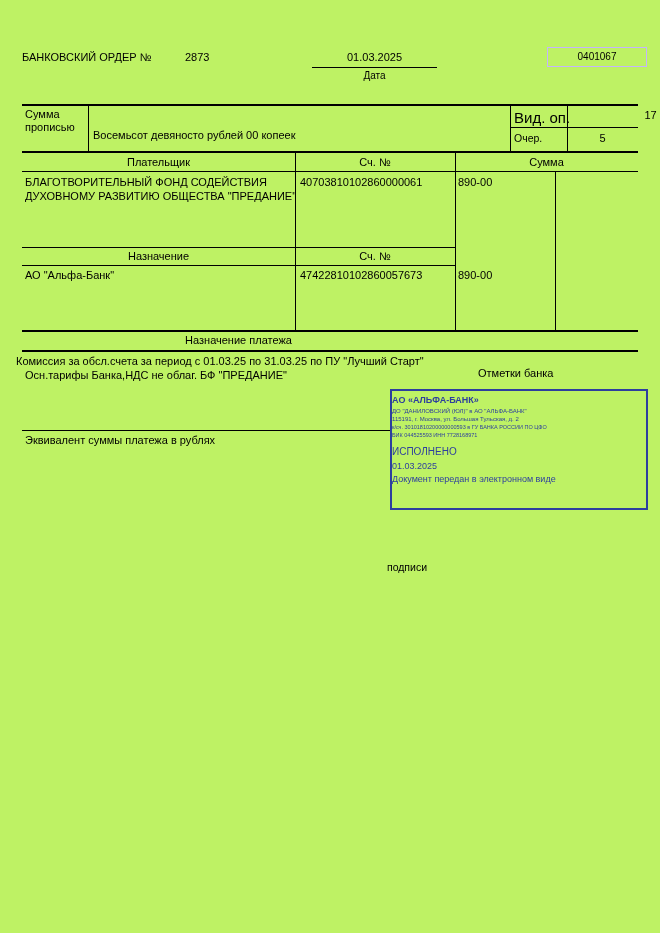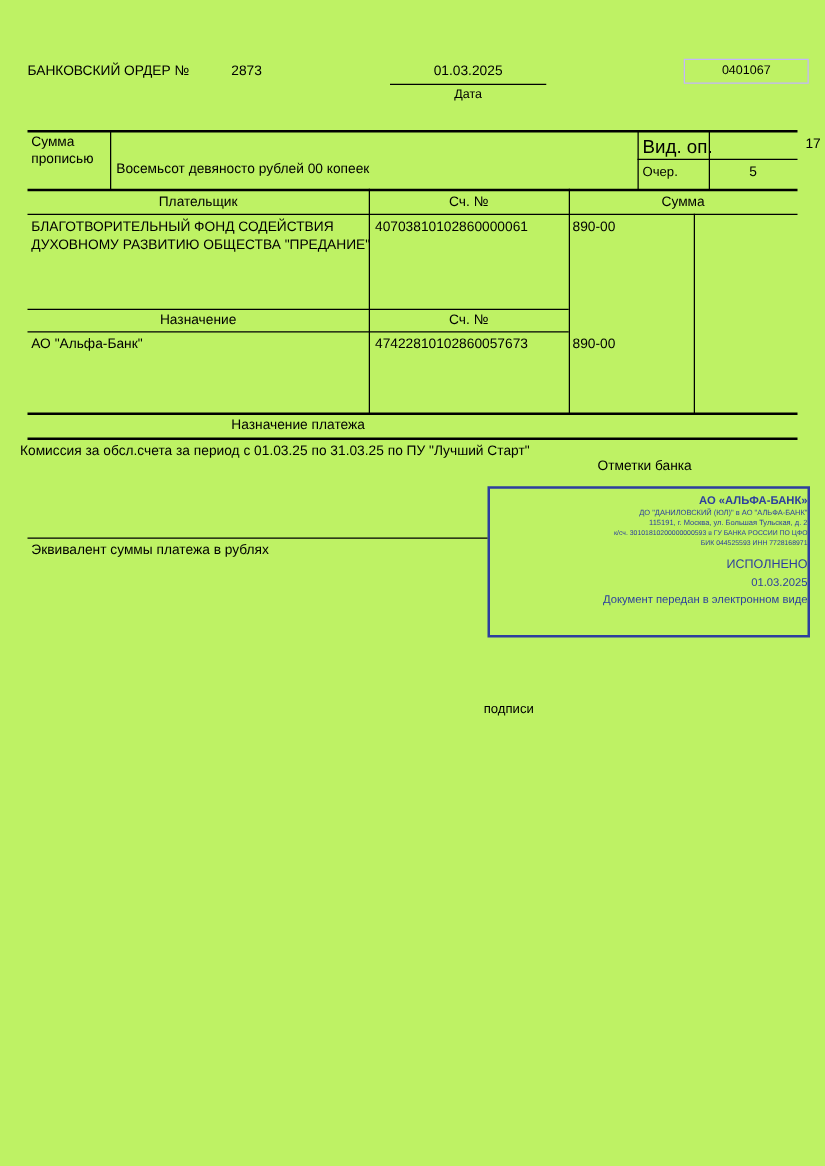--- a/index.html
+++ b/index.html
@@ -13,21 +13,21 @@
     margin:0 auto;
   }
   .abs{position:absolute;}
   .hl{position:absolute;background:#000;height:1px;}
   .hl2{position:absolute;background:#000;height:2px;}
   .vl{position:absolute;background:#000;width:1px;}
   .ctr{text-align:center;}
   .nowrap{white-space:nowrap;}
   .stamp{
     position:absolute;left:390px;top:389px;width:258px;height:121px;
-    border:2px solid #2d3f9e;color:#2d3f9e;text-align:right;
+    border:2px solid #2d3f9e;color:#2d3f9e;text-align:left;
     box-sizing:border-box;padding-top:4px;
   }
   .stamp .s-name{font-size:9px;font-weight:bold;}
   .stamp .s-branch{font-size:6px;margin-top:3px;}
   .stamp .s-addr{font-size:6px;margin-top:2px;}
   .stamp .s-corr{font-size:5.5px;margin-top:2px;}
   .stamp .s-bik{font-size:5.5px;margin-top:2px;}
   .stamp .s-status{font-size:10px;margin-top:8px;}
   .stamp .s-date{font-size:9px;margin-top:4px;}
   .stamp .s-note{font-size:9px;margin-top:3px;}
@@ -81,20 +81,21 @@
 
   <div class="abs nowrap" style="left:25px;top:269px;">АО "Альфа-Банк"</div>
   <div class="abs nowrap" style="left:300px;top:269px;">47422810102860057673</div>
   <div class="abs nowrap" style="left:458px;top:269px;">890-00</div>
 
   <div class="hl2" style="left:22px;top:330px;width:616px;"></div>
   <div class="abs ctr" style="left:22px;top:334px;width:433px;">Назначение платежа</div>
   <div class="hl2" style="left:22px;top:350px;width:616px;"></div>
 
   <div class="abs nowrap" style="left:16px;top:355px;">Комиссия за обсл.счета за период с 01.03.25 по 31.03.25 по ПУ "Лучший Старт"</div>
+  <div class="abs nowrap" style="left:25px;top:369px;">Осн.тарифы Банка,НДС не облаг. БФ "ПРЕДАНИЕ"</div>
   <div class="abs nowrap" style="left:478px;top:367px;">Отметки банка</div>
 
   <div class="stamp">
     <div class="s-name">АО «АЛЬФА-БАНК»</div>
     <div class="s-branch">ДО "ДАНИЛОВСКИЙ (ЮЛ)" в АО "АЛЬФА-БАНК"</div>
     <div class="s-addr">115191, г. Москва, ул. Большая Тульская, д. 2</div>
     <div class="s-corr">к/сч. 30101810200000000593 в ГУ БАНКА РОССИИ ПО ЦФО</div>
     <div class="s-bik">БИК 044525593 ИНН 7728168971</div>
     <div class="s-status">ИСПОЛНЕНО</div>
     <div class="s-date">01.03.2025</div>

